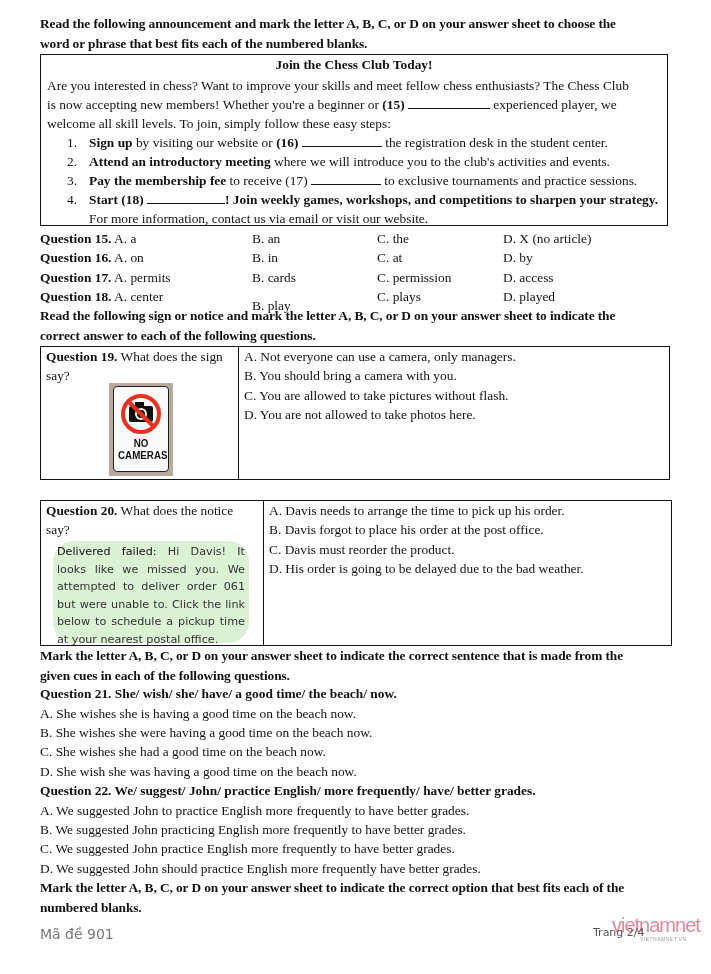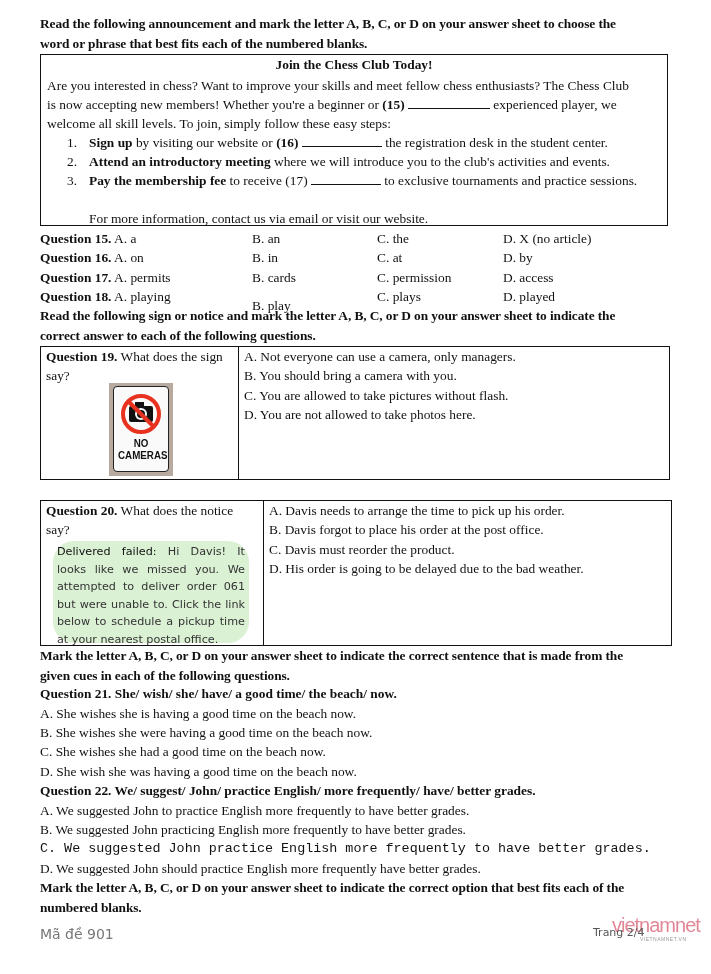--- a/index.html
+++ b/index.html
@@ -66,20 +66,23 @@
   <div class="step" style="top:78px;">
     <span class="num">1.</span><b>Sign up</b><span> by visiting our website or </span><b>(16)</b>
     <span class="blank" style="width:80px;"></span><span> the registration desk in the student center.</span>
   </div>
   <div class="step" style="top:97px;">
     <span class="num">2.</span><b>Attend an introductory meeting</b><span> where we will introduce you to the club's activities and events.</span>
   </div>
   <div class="step" style="top:116px;">
     <span class="num">3.</span><b>Pay the membership fee</b><span> to receive (17) </span><span class="blank" style="width:70px;"></span><span> to exclusive tournaments and practice sessions.</span>
   </div>
+  <div class="step" style="top:135px;">
+    <span class="num">4.</span><b>Start (18) </b><span class="blank" style="width:78px;"></span><b>! Join weekly games, workshops, and competitions to sharpen your strategy.</b>
+  </div>
   <div class="step" style="top:154px; left:48px;">For more information, contact us via email or visit our website.</div>
 </div>
 
 <div class="opt-row" style="top:229px;">
   <span style="left:0;"><b>Question 15.</b> <span style="position:static">A. a</span></span>
   <span style="left:212px;">B. an</span>
   <span style="left:337px;">C. the</span>
   <span style="left:463px;">D. X (no article)</span>
 </div>
 <div class="opt-row" style="top:248px;">
@@ -88,21 +91,21 @@
   <span style="left:337px;">C. at</span>
   <span style="left:463px;text-align:center;">D. by</span>
 </div>
 <div class="opt-row" style="top:268px;">
   <span style="left:0;"><b>Question 17.</b> <span style="position:static">A. permits</span></span>
   <span style="left:212px;">B. cards</span>
   <span style="left:337px;">C. permission</span>
   <span style="left:463px;">D. access</span>
 </div>
 <div class="opt-row" style="top:287px;">
-  <span style="left:0;"><b>Question 18.</b> <span style="position:static">A. playing</span></span>
+  <span style="left:0;"><b>Question 18.</b> <span style="position:static">A. center</span></span>
   <span style="left:212px;margin-top:9px;">B. play</span>
   <span style="left:337px;">C. plays</span>
   <span style="left:463px;">D. played</span>
 </div>
 
 <div class="abs instr" style="top:306px;">
   <div>Read the following sign or notice and mark the letter A, B, C, or D on your answer sheet to indicate the</div>
   <div>correct answer to each of the following questions.</div>
 </div>
 
@@ -167,21 +170,21 @@
 </div>
 <div class="line" style="top:684px; font-weight:bold;">Question 21. She/ wish/ she/ have/ a good time/ the beach/ now.</div>
 <div class="line" style="top:704px;">A. She wishes she is having a good time on the beach now.</div>
 <div class="line" style="top:723px;">B. She wishes she were having a good time on the beach now.</div>
 <div class="line" style="top:742px;">C. She wishes she had a good time on the beach now.</div>
 <div class="line" style="top:762px;">D. She wish she was having a good time on the beach now.</div>
 
 <div class="line" style="top:781px; font-weight:bold;">Question 22. We/ suggest/ John/ practice English/ more frequently/ have/ better grades.</div>
 <div class="line" style="top:801px;">A. We suggested John to practice English more frequently to have better grades.</div>
 <div class="line" style="top:820px;">B. We suggested John practicing English more frequently to have better grades.</div>
-<div class="line" style="top:839px;font-family:Liberation Mono, monospace;">C. We suggested John practice English more frequently to have better grades.</div>
+<div class="line" style="top:839px;">C. We suggested John practice English more frequently to have better grades.</div>
 <div class="line" style="top:859px;">D. We suggested John should practice English more frequently have better grades.</div>
 
 <div class="abs instr" style="top:878px;">
   <div>Mark the letter A, B, C, or D on your answer sheet to indicate the correct option that best fits each of the</div>
   <div>numbered blanks.</div>
 </div>
 
 <div class="abs footer-left">Mã đề 901</div>
 <div class="abs watermark">vietnamnet</div>
 <div class="abs watermark-sub">VIETNAMNET.VN</div>

